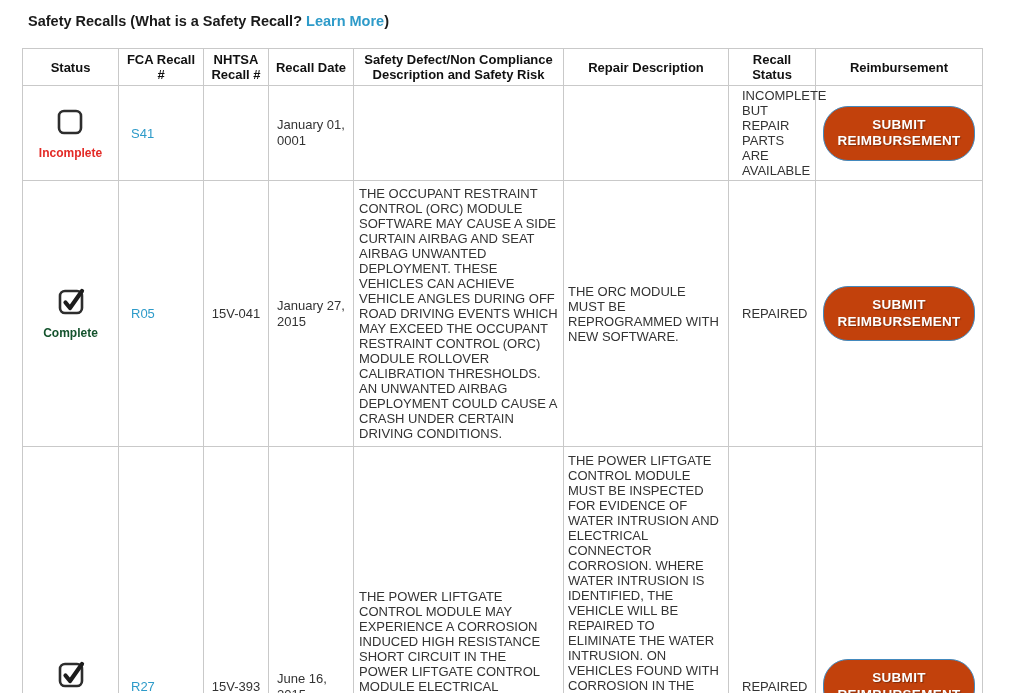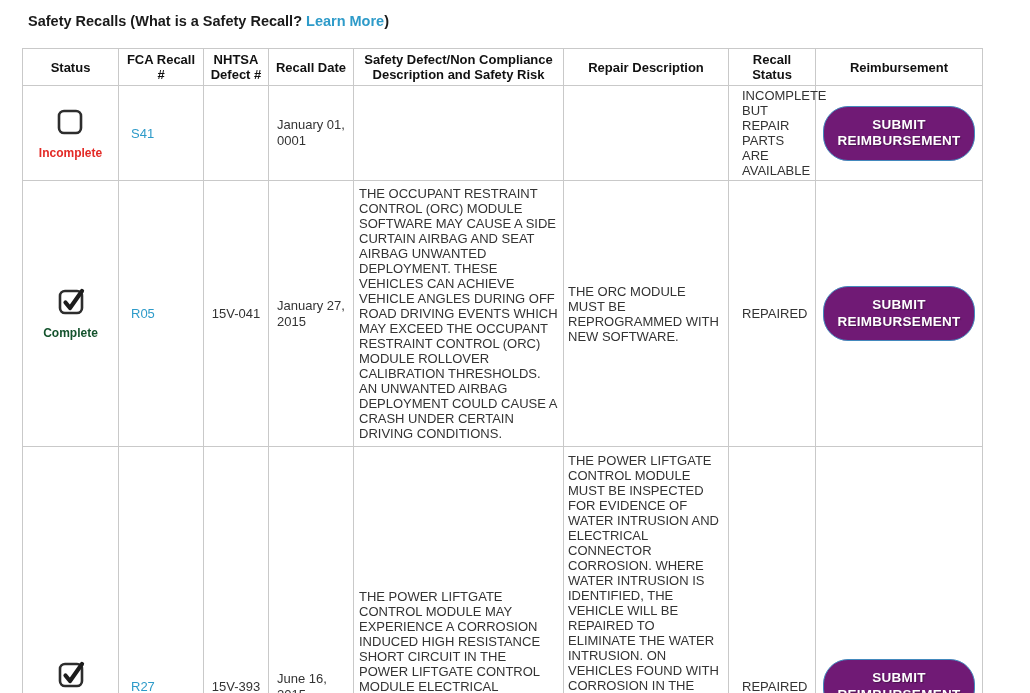--- a/index.html
+++ b/index.html
@@ -66,21 +66,21 @@
   td.repair-cell { padding: 4px; line-height: 15px; }
   td.repair-cell.align-top { vertical-align: top; padding-top: 6px; }
   td.rstatus-cell { padding: 2px 2px 2px 13px; line-height: 15px; }
   td.reimb-cell { text-align: center; }
   .reimb-btn {
     display: inline-block;
     width: 152px;
     height: 55px;
     border: 1px solid #4389bd;
     border-radius: 25px;
-    background: #701a75;
+    background: #c2410c;
     color: #ffffff;
     font-family: "Liberation Sans", sans-serif;
     font-size: 13.5px;
     font-weight: bold;
     line-height: 1.2;
     letter-spacing: 0.3px;
     text-shadow: 1px 1px 1px rgba(0,0,0,0.35);
     cursor: pointer;
     padding: 4px 10px;
   }
@@ -99,21 +99,21 @@
       <col style="width:85px">
     <col style="width:210px">
       <col style="width:165px">
       <col style="width:87px">
       <col style="width:167px">
   </colgroup>
   <thead>
     <tr>
       <th>Status</th>
       <th>FCA Recall #</th>
-      <th>NHTSA Defect #</th>
+      <th>NHTSA Recall #</th>
       <th>Recall Date</th>
       <th>Safety Defect/Non Compliance Description and Safety Risk</th>
       <th>Repair Description</th>
       <th>Recall Status</th>
       <th>Reimbursement</th>
     </tr>
   </thead>
   <tbody>
 
     <tr class="row-1">

